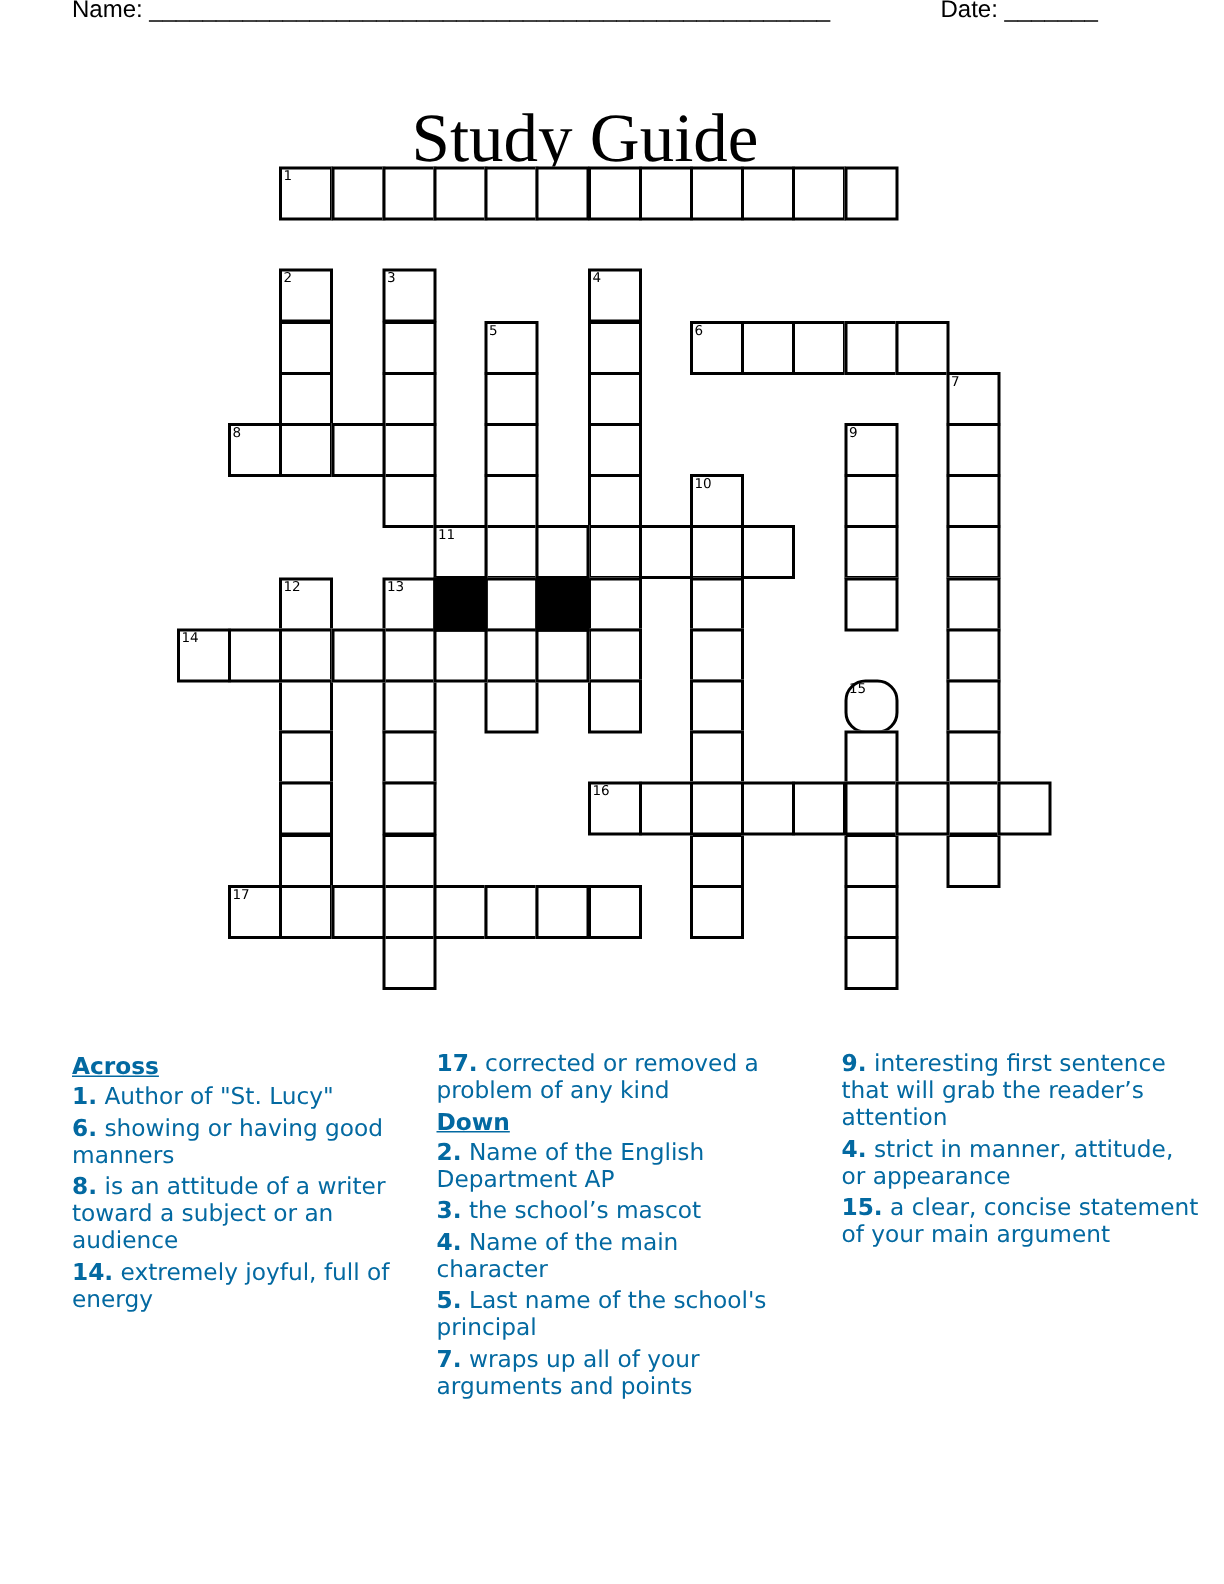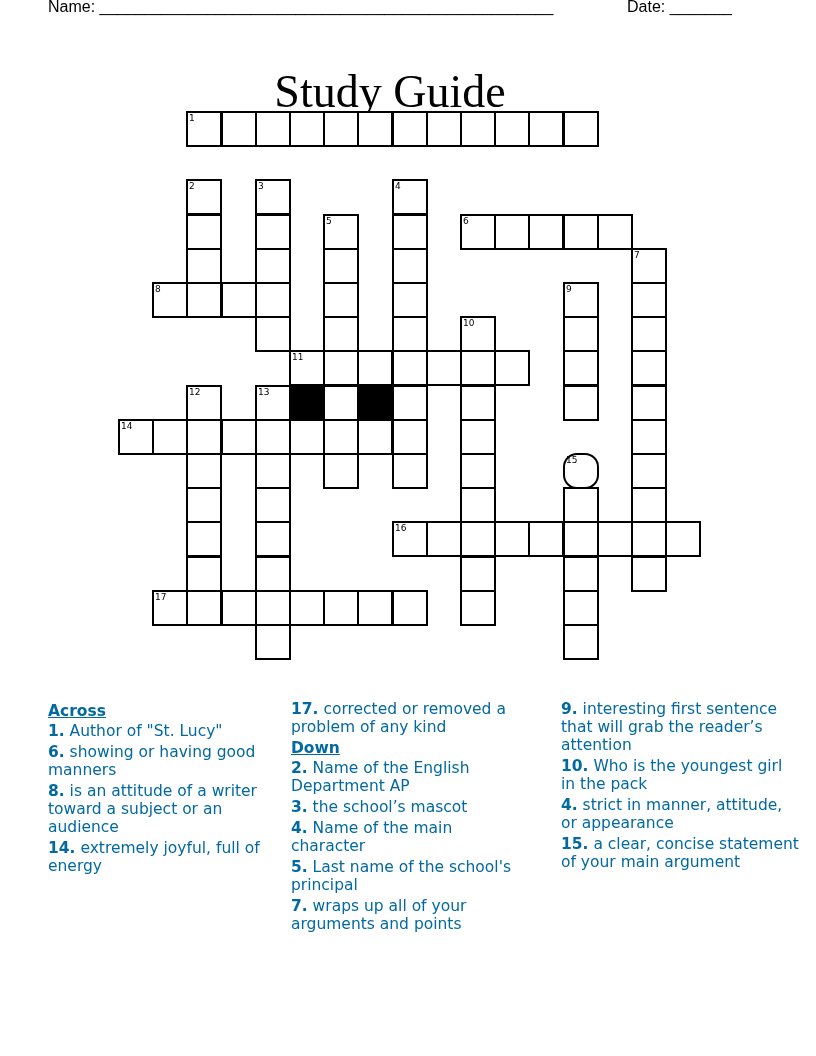--- a/index.html
+++ b/index.html
@@ -192,16 +192,15 @@
   <div class="sect">Down</div>
   <div class="clue"><b>2.</b><span> Name of the English Department AP</span></div>
   <div class="clue"><b>3.</b><span> the school’s mascot</span></div>
   <div class="clue"><b>4.</b><span> Name of the main character</span></div>
   <div class="clue"><b>5.</b><span> Last name of the school's principal</span></div>
   <div class="clue"><b>7.</b><span> wraps up all of your arguments and points</span></div>
 </div>
 
 <div class="clues col3">
   <div class="clue"><b>9.</b><span> interesting first sentence that will grab the reader’s attention</span></div>
-  <div class="clue"><b>10.</b><span> Who is the youngest girl in the pack</span></div>
   <div class="clue"><b>4.</b><span> strict in manner, attitude, or appearance</span></div>
   <div class="clue"><b>15.</b><span> a clear, concise statement of your main argument</span></div>
 </div>
 
 </body></html>

